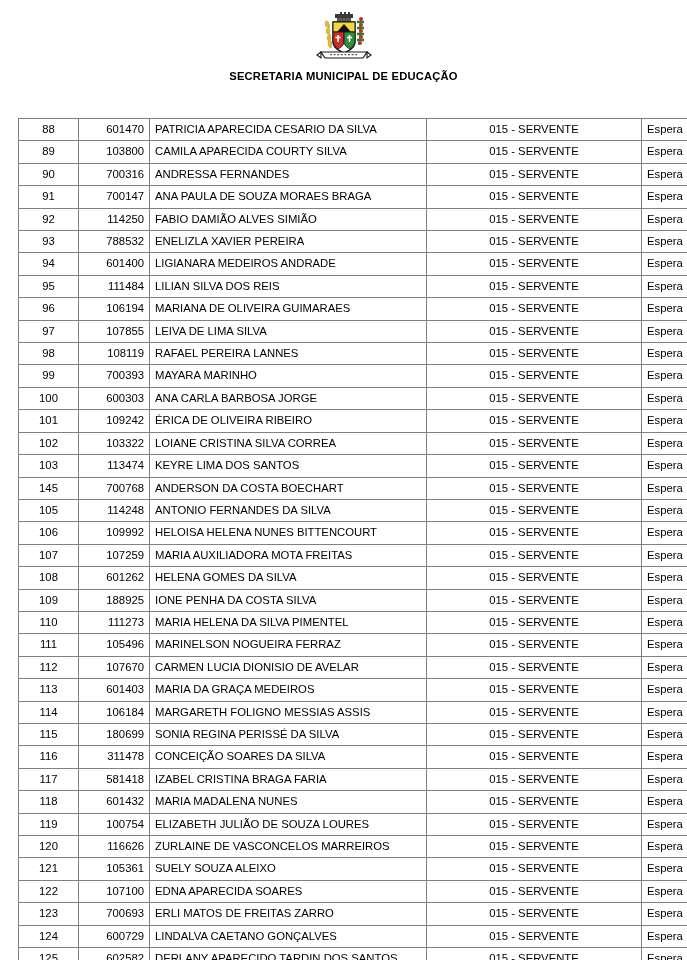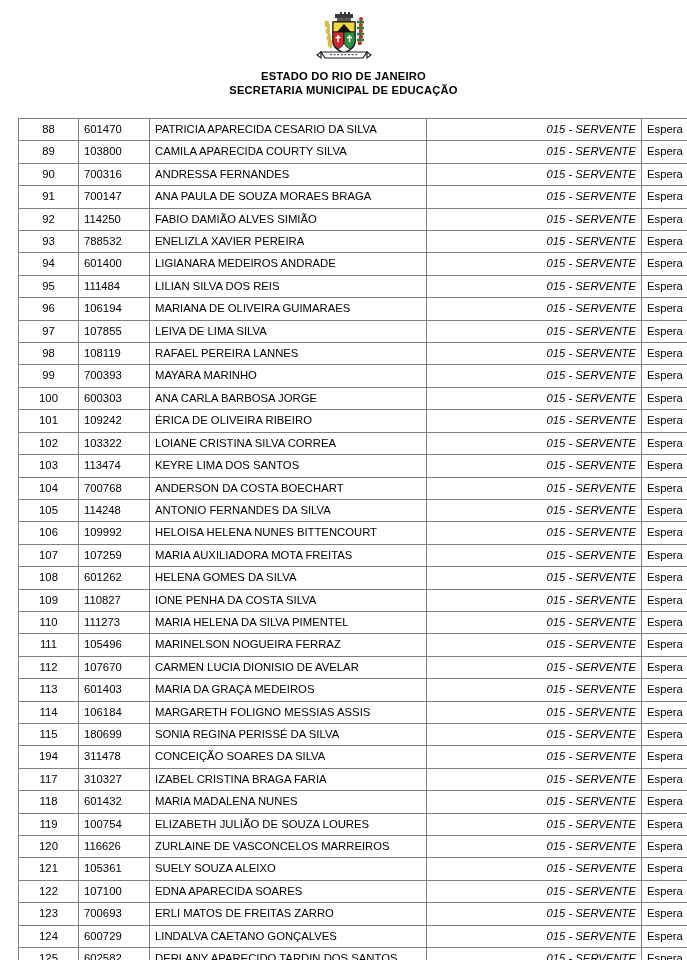--- a/index.html
+++ b/index.html
@@ -64,31 +64,30 @@
     white-space: nowrap;
     overflow: hidden;
     vertical-align: middle;
   }
   td.c-seq {
     width: 49px;
     text-align: center;
   }
   td.c-mat {
     width: 60px;
-    text-align: left;
+    text-align: right;
     padding-right: 6px;
   }
   td.c-name {
     width: 266px;
     text-align: left;
   }
   td.c-role {
     width: 204px;
-    text-align: right;
-    font-style: italic;
+    text-align: center;
   }
   td.c-status {
     width: 73px;
     text-align: left;
   }
 </style>
 </head>
 <body>
 
 <div class="page">
@@ -127,21 +126,20 @@
       <path d="M25 23 v7 M22.5 25.5 h5" stroke="#ffffff" stroke-width="1.5"></path>
       <path d="M36.5 23 v7 M34 25.5 h5" stroke="#ffffff" stroke-width="1.5"></path>
 
       <path d="M8 40 H54 L50 46 H12 Z" fill="#ffffff" stroke="#1a1a1a" stroke-width="1.2"></path>
       <path d="M17 42.6 h28" stroke="#555555" stroke-width="1.4" stroke-dasharray="2 1.6"></path>
       <path d="M8 40 L4 43 L8 46 Z" fill="#ffffff" stroke="#1a1a1a" stroke-width="1.1"></path>
       <path d="M54 40 L58 43 L54 46 Z" fill="#ffffff" stroke="#1a1a1a" stroke-width="1.1"></path>
     </svg>
 
     <div class="org-lines">
-      <div class="org-line">ESTADO DO RIO DE JANEIRO</div>
       <div class="org-line">SECRETARIA MUNICIPAL DE EDUCAÇÃO</div>
     </div>
   </div>
 
   <div class="table-wrap">
     <table class="roster">
       <tbody>
           <tr>
             <td class="c-seq">88</td>
             <td class="c-mat">601470</td>
@@ -248,21 +246,21 @@
             <td class="c-status">Espera</td>
           </tr>
           <tr>
             <td class="c-seq">103</td>
             <td class="c-mat">113474</td>
             <td class="c-name">KEYRE LIMA DOS SANTOS</td>
             <td class="c-role">015 - SERVENTE</td>
             <td class="c-status">Espera</td>
           </tr>
           <tr>
-            <td class="c-seq">104</td>
+            <td class="c-seq">145</td>
             <td class="c-mat">700768</td>
             <td class="c-name">ANDERSON DA COSTA BOECHART</td>
             <td class="c-role">015 - SERVENTE</td>
             <td class="c-status">Espera</td>
           </tr>
           <tr>
             <td class="c-seq">105</td>
             <td class="c-mat">114248</td>
             <td class="c-name">ANTONIO FERNANDES DA SILVA</td>
             <td class="c-role">015 - SERVENTE</td>
@@ -284,21 +282,21 @@
           </tr>
           <tr>
             <td class="c-seq">108</td>
             <td class="c-mat">601262</td>
             <td class="c-name">HELENA GOMES DA SILVA</td>
             <td class="c-role">015 - SERVENTE</td>
             <td class="c-status">Espera</td>
           </tr>
           <tr>
             <td class="c-seq">109</td>
-            <td class="c-mat">110827</td>
+            <td class="c-mat">188925</td>
             <td class="c-name">IONE PENHA DA COSTA SILVA</td>
             <td class="c-role">015 - SERVENTE</td>
             <td class="c-status">Espera</td>
           </tr>
           <tr>
             <td class="c-seq">110</td>
             <td class="c-mat">111273</td>
             <td class="c-name">MARIA HELENA DA SILVA PIMENTEL</td>
             <td class="c-role">015 - SERVENTE</td>
             <td class="c-status">Espera</td>
@@ -332,29 +330,29 @@
             <td class="c-status">Espera</td>
           </tr>
           <tr>
             <td class="c-seq">115</td>
             <td class="c-mat">180699</td>
             <td class="c-name">SONIA REGINA PERISSÉ DA SILVA</td>
             <td class="c-role">015 - SERVENTE</td>
             <td class="c-status">Espera</td>
           </tr>
           <tr>
-            <td class="c-seq">194</td>
+            <td class="c-seq">116</td>
             <td class="c-mat">311478</td>
             <td class="c-name">CONCEIÇÃO SOARES DA SILVA</td>
             <td class="c-role">015 - SERVENTE</td>
             <td class="c-status">Espera</td>
           </tr>
           <tr>
             <td class="c-seq">117</td>
-            <td class="c-mat">310327</td>
+            <td class="c-mat">581418</td>
             <td class="c-name">IZABEL CRISTINA BRAGA FARIA</td>
             <td class="c-role">015 - SERVENTE</td>
             <td class="c-status">Espera</td>
           </tr>
           <tr>
             <td class="c-seq">118</td>
             <td class="c-mat">601432</td>
             <td class="c-name">MARIA MADALENA NUNES</td>
             <td class="c-role">015 - SERVENTE</td>
             <td class="c-status">Espera</td>

